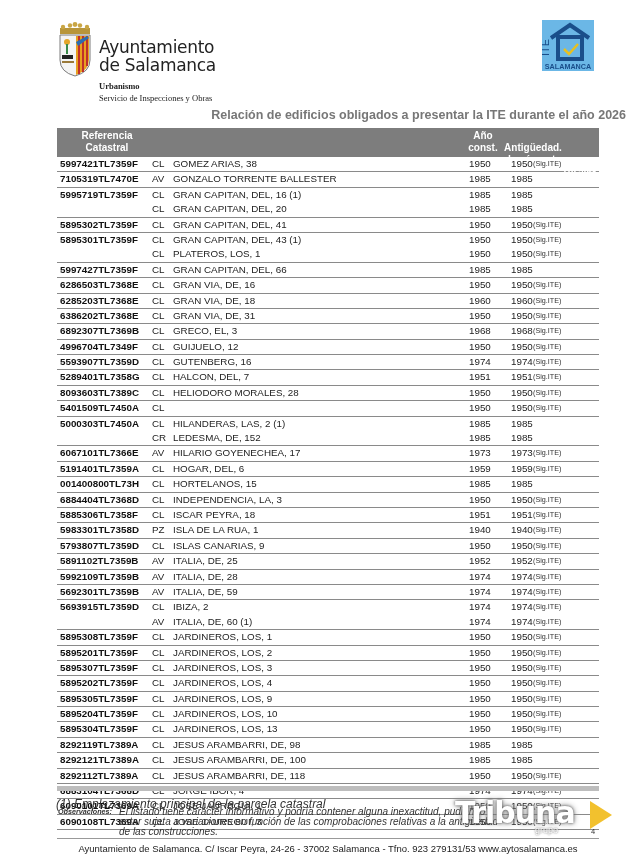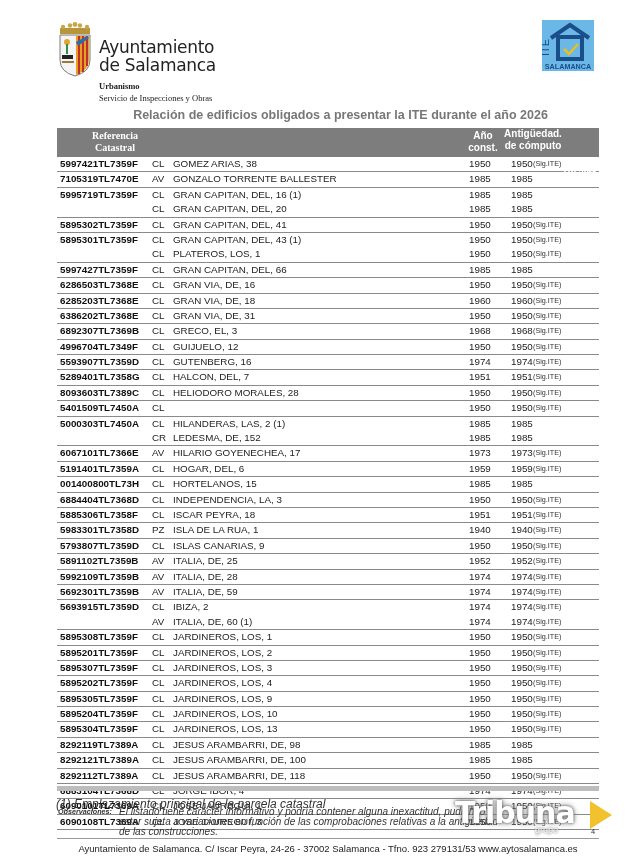--- a/index.html
+++ b/index.html
@@ -3,21 +3,21 @@
 <meta charset="utf-8">
 <style>
   html, body { margin: 0; padding: 0; background: #ffffff; }
   body { width: 626px; height: 857px; position: relative; overflow: hidden; font-family: "Liberation Sans", sans-serif; color: #1a1a1a; }
   .logo-left { position: absolute; left: 57px; top: 22px; width: 36px; height: 55px; }
   .org-name { position: absolute; left: 99px; top: 38px; font-family: "DejaVu Sans", sans-serif; font-size: 17px; line-height: 18px; color: #222; letter-spacing: -0.3px; font-weight: normal; }
   .dept { position: absolute; left: 99px; top: 81px; font-family: "Liberation Serif", serif; font-size: 8.5px; color: #222; text-align: center; }
   .dept.d1 { font-weight: bold; }
   .dept.d2 { top: 93px; }
   .logo-right { position: absolute; left: 542px; top: 20px; width: 52px; height: 51px; background: #6bb7e6; }
-  .doc-title { position: absolute; left: 0; width: 626px; top: 108px; text-align: center; font-size: 12.5px; font-weight: bold; color: #777; padding-left: 55px; box-sizing: border-box; }
+  .doc-title { position: absolute; left: 0; width: 626px; top: 108px; text-align: right; font-size: 12.5px; font-weight: bold; color: #777; padding-left: 55px; box-sizing: border-box; }
   .table { position: absolute; left: 57px; top: 128px; width: 542px; }
   .thead { position: relative; height: 29px; background: #7d7d7d; color: #ffffff; font-weight: bold; font-size: 10px; }
   .thead span { position: absolute; text-align: center; line-height: 12px; }
   .group { border-bottom: 1.5px solid #8a8a8a; }
   .row { position: relative; height: 14.4px; font-size: 9.8px; line-height: 14.4px; white-space: nowrap; }
   .row .ref { position: absolute; left: 3px; font-weight: bold; color: #111; }
   .row .typ { position: absolute; left: 95px; color: #222; }
   .row .addr { position: absolute; left: 116px; color: #222; }
   .row .yr { position: absolute; left: 412px; color: #222; }
   .row .ant { position: absolute; left: 454px; color: #222; }
@@ -71,29 +71,29 @@
   <path d="M22 29 L27 34 L36 24" fill="none" stroke="#e8c020" stroke-width="2.5"></path>
   <text x="7" y="36" font-family="Liberation Sans, sans-serif" font-size="11" fill="#1a4e8a" transform="rotate(-90 7 36)">ITE</text>
   <rect x="1" y="41" width="50" height="9" fill="#6bb7e6"></rect>
   <text x="26" y="48.5" text-anchor="middle" font-family="Liberation Sans, sans-serif" font-weight="bold" font-size="7.2" fill="#1a4e8a">SALAMANCA</text>
 </svg>
 
 <div class="doc-title">Relación de edificios obligados a presentar la ITE durante el año 2026</div>
 
 <div class="table">
   <div class="thead">
-    <span style="left:12px;width:92px;top:2px;font-family:Liberation Serif, serif;">
+    <span style="left:4px;width:92px;top:2px;">
       <div>Referencia</div>
       <div>Catastral</div>
     </span>
     <span style="left:410px;width:32px;top:2px;">
       <div>Año</div>
       <div>const.</div>
     </span>
-    <span style="left:443px;width:66px;top:0;">
+    <span style="left:443px;width:66px;top:14px;">
       <div>Antigüedad.</div>
       <div>de cómputo</div>
     </span>
     <span style="left:505px;width:38px;top:8px;margin-top:32px;">BIC/Int.</span>
   </div>
   <div id="tbody">
       <div class="group">
         <div class="row">
           <span class="ref">5997421TL7359F</span>
           <span class="typ">CL</span>

